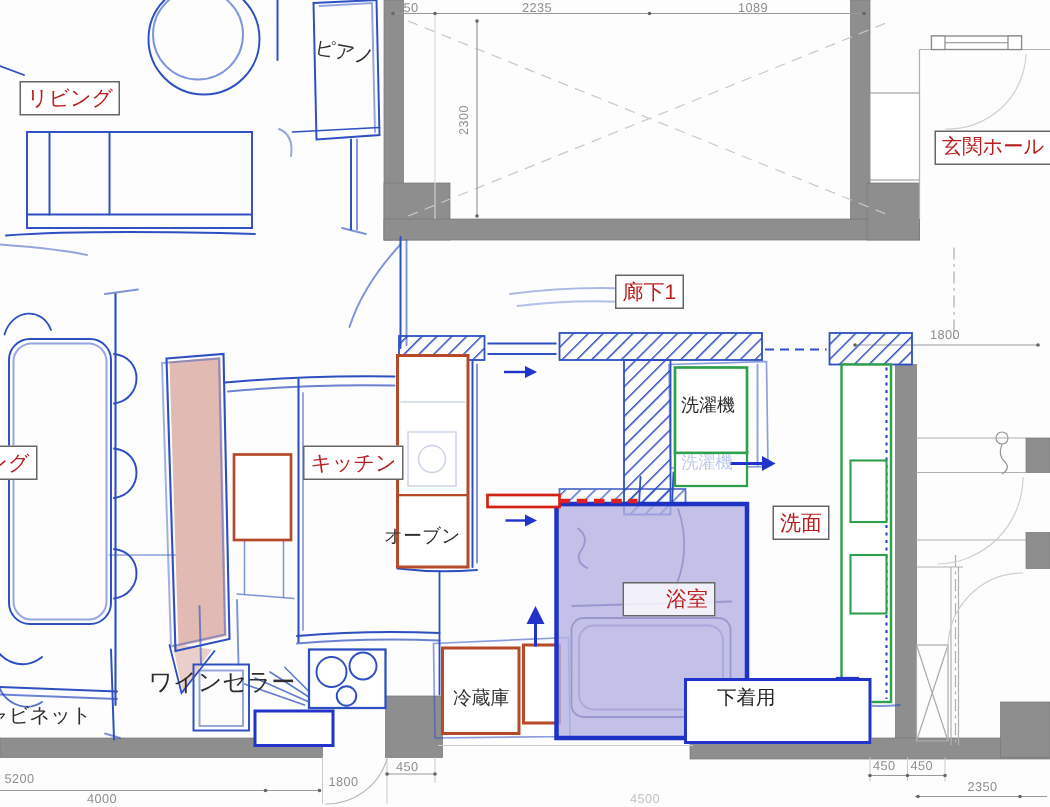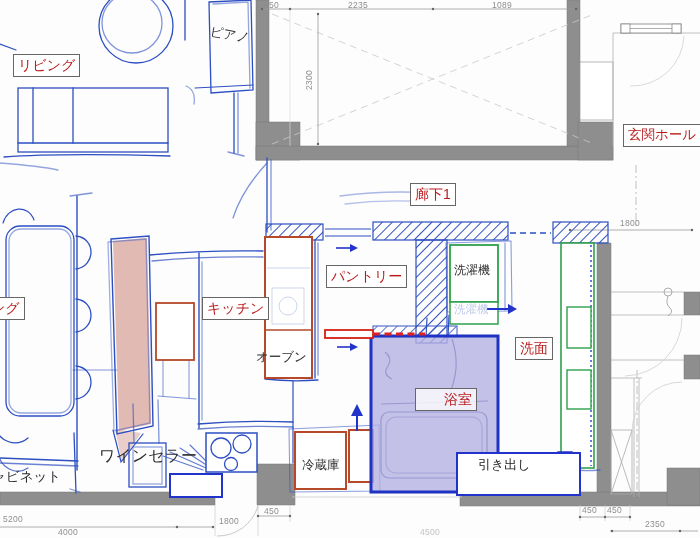--- a/index.html
+++ b/index.html
@@ -301,38 +301,37 @@
       <polygon points="517,309 508,304 508,314" stroke="none"></polygon>
     </g>
     <g>
       <line x1="357" y1="431" x2="357" y2="411" stroke-width="2"></line>
       <polygon points="357,404 351,416 363,416" stroke="none"></polygon>
     </g>
   </g>
 </svg>
 
 <div class="plabel" style="left:13px;top:54px;">リビング</div>
-<div class="plabel" style="left:623px;top:87px;font-size:13.5px;margin-top:37px;">玄関ホール</div>
+<div class="plabel" style="left:623px;top:87px;font-size:13.5px;">玄関ホール</div>
 <div class="plabel" style="left:410px;top:183px;">廊下1</div>
-<div class="plabel" style="left:326px;top:265px;">パントリー</div>
 <div class="plabel" style="left:202px;top:297px;">キッチン</div>
 <div class="plabel translucent" style="left:415px;top:388px;">浴室</div>
 <div class="plabel" style="left:515px;top:337px;">洗面</div>
 <div class="plabel" style="left:-14px;top:297px;">ング</div>
 
 <div class="plain" style="left:210px;top:28px;transform:rotate(10deg);font-size:13px;">ピアノ</div>
 <div class="plain" style="left:256px;top:351px;">オーブン</div>
 <div class="plain" style="left:454px;top:264px;font-size:12px;">洗濯機</div>
 <div class="plain ghost" style="left:454px;top:304px;">洗濯機</div>
 <div class="plain" style="left:302px;top:459px;">冷蔵庫</div>
 <div class="plain" style="left:99px;top:448px;font-size:16px;">ワインセラー</div>
 <div class="plain" style="left:-8px;top:470px;font-size:13.5px;">ャビネット</div>
 
 <div class="drawerbox">
-  <div>引き出し</div>
+  <div>下着用</div>
 </div>
 
 <div class="dim" style="left:264px;top:1px;">450</div>
 <div class="dim" style="left:348px;top:1px;">2235</div>
 <div class="dim" style="left:492px;top:1px;">1089</div>
 <div class="dim rot" style="left:305px;top:90px;">2300</div>
 <div class="dim" style="left:620px;top:219px;">1800</div>
 <div class="dim" style="left:3px;top:515px;">5200</div>
 <div class="dim" style="left:58px;top:528px;">4000</div>
 <div class="dim" style="left:219px;top:517px;">1800</div>

